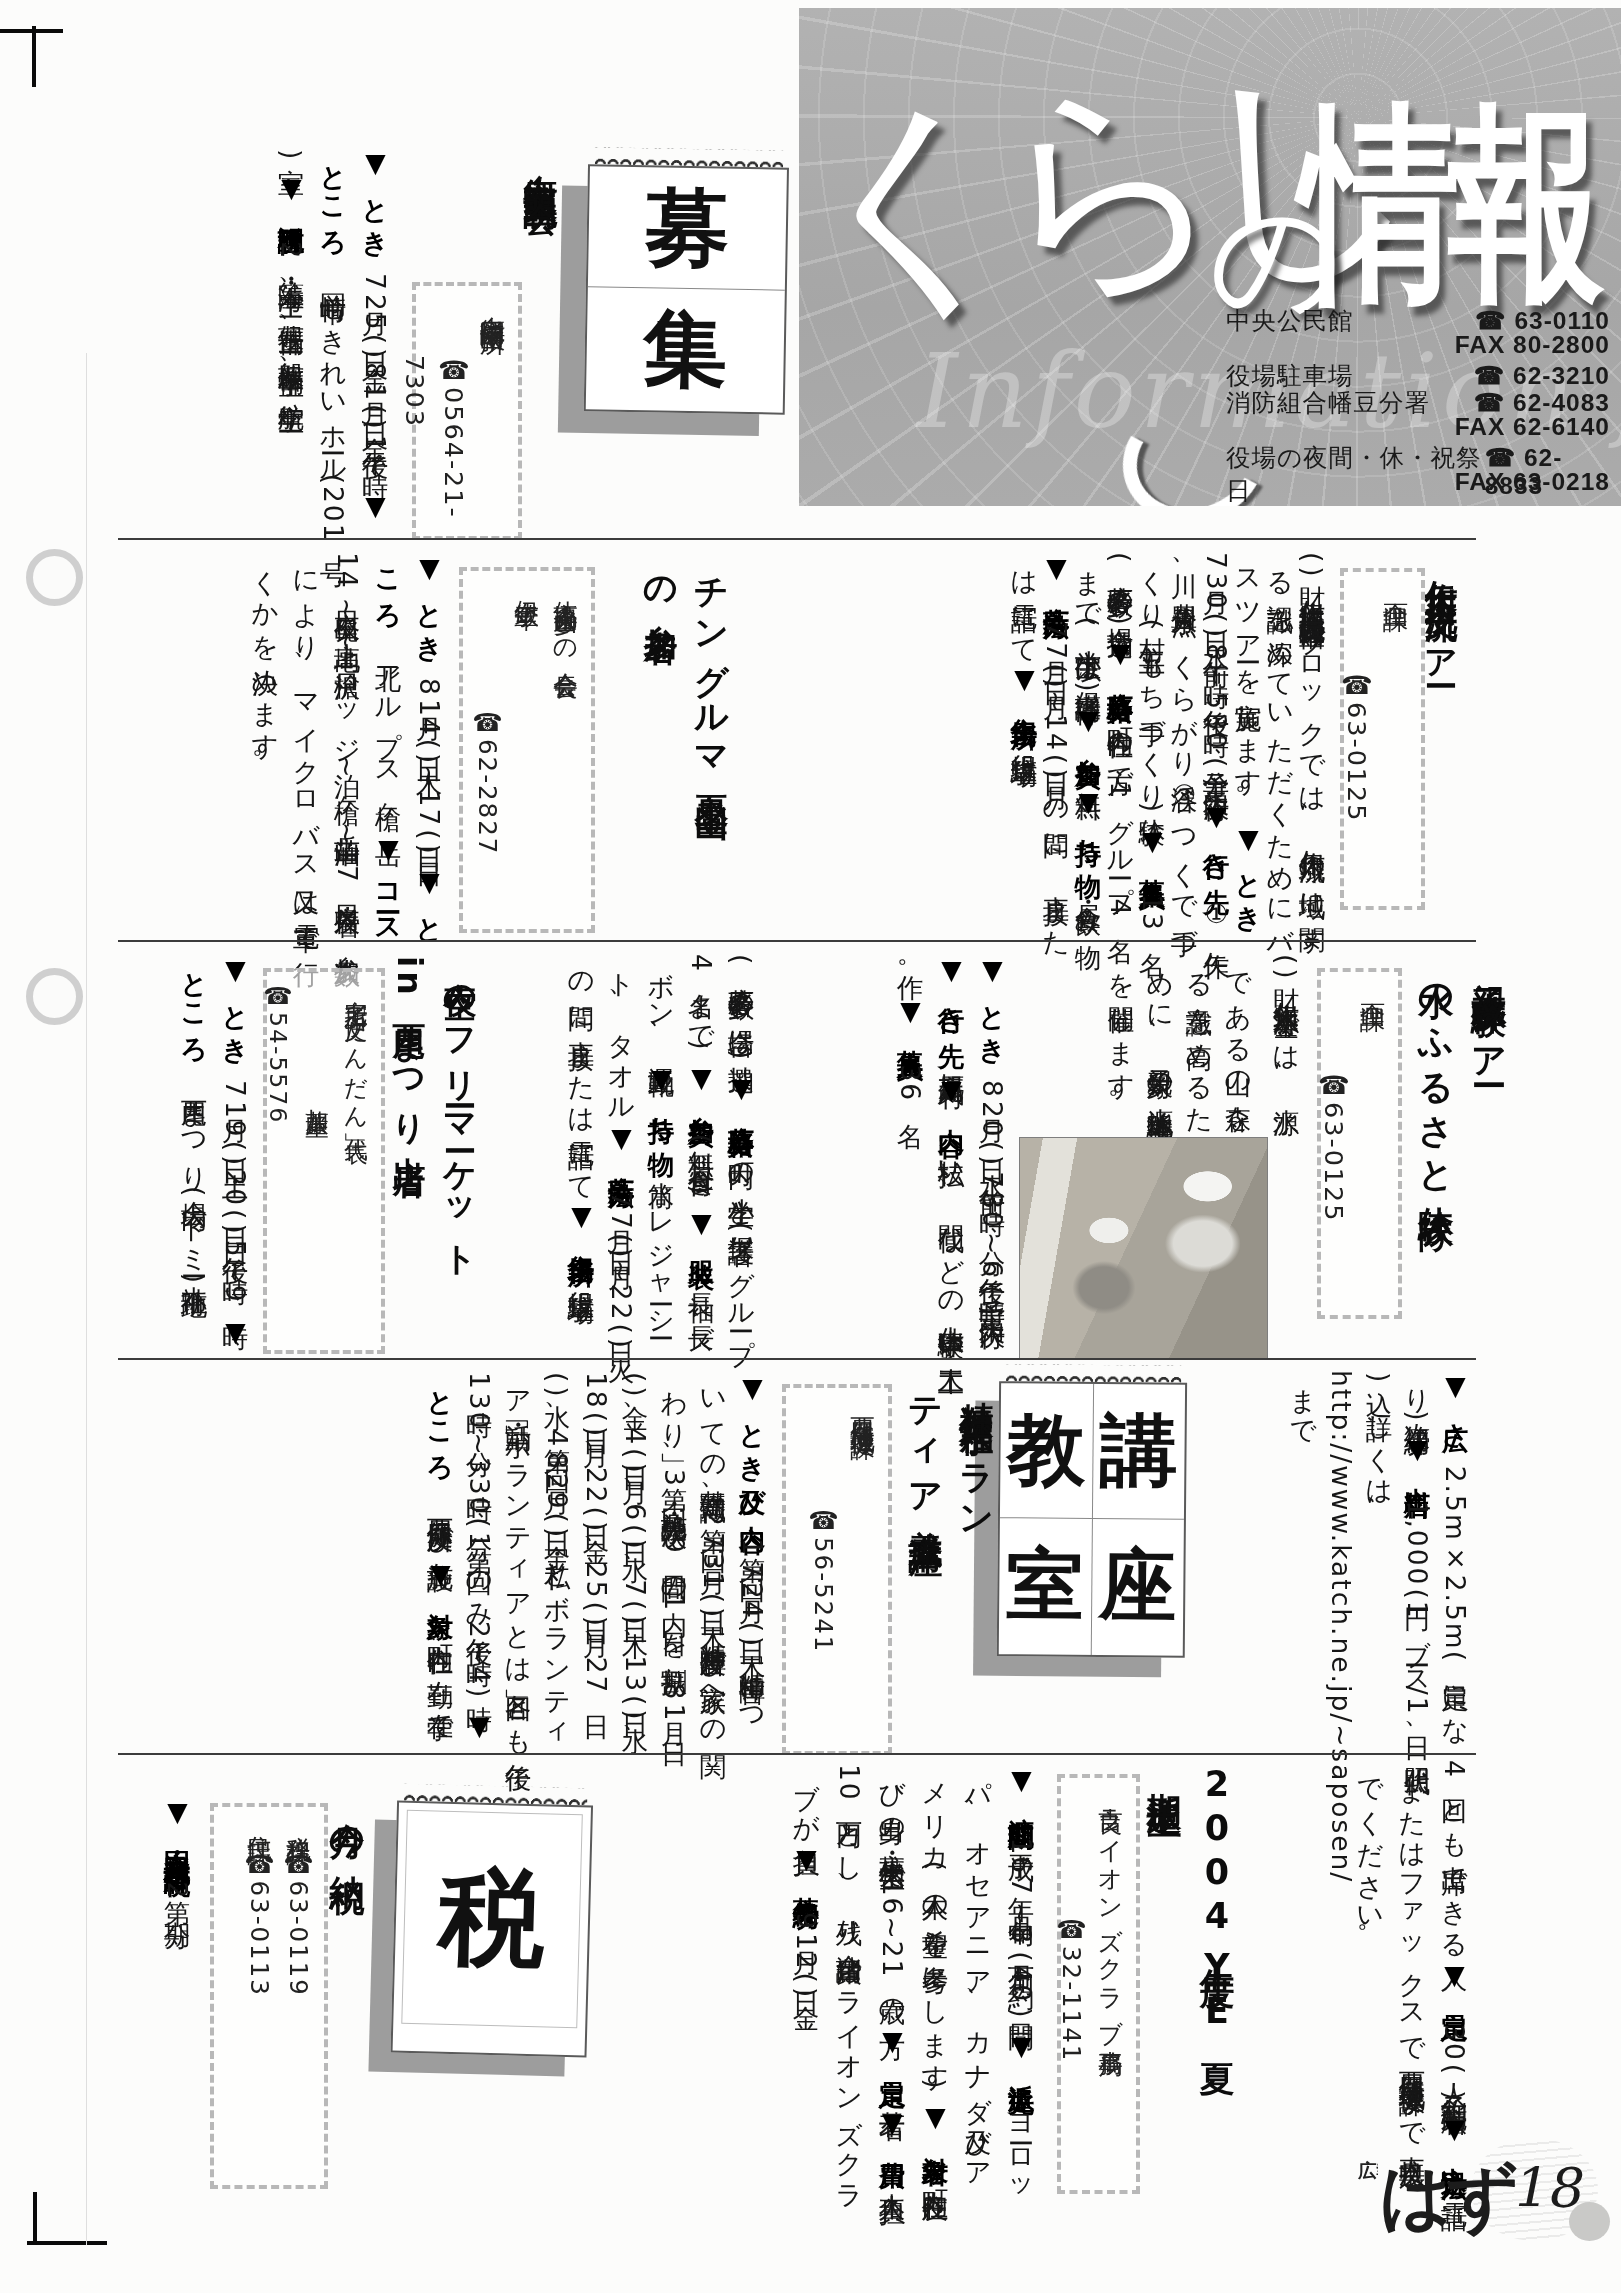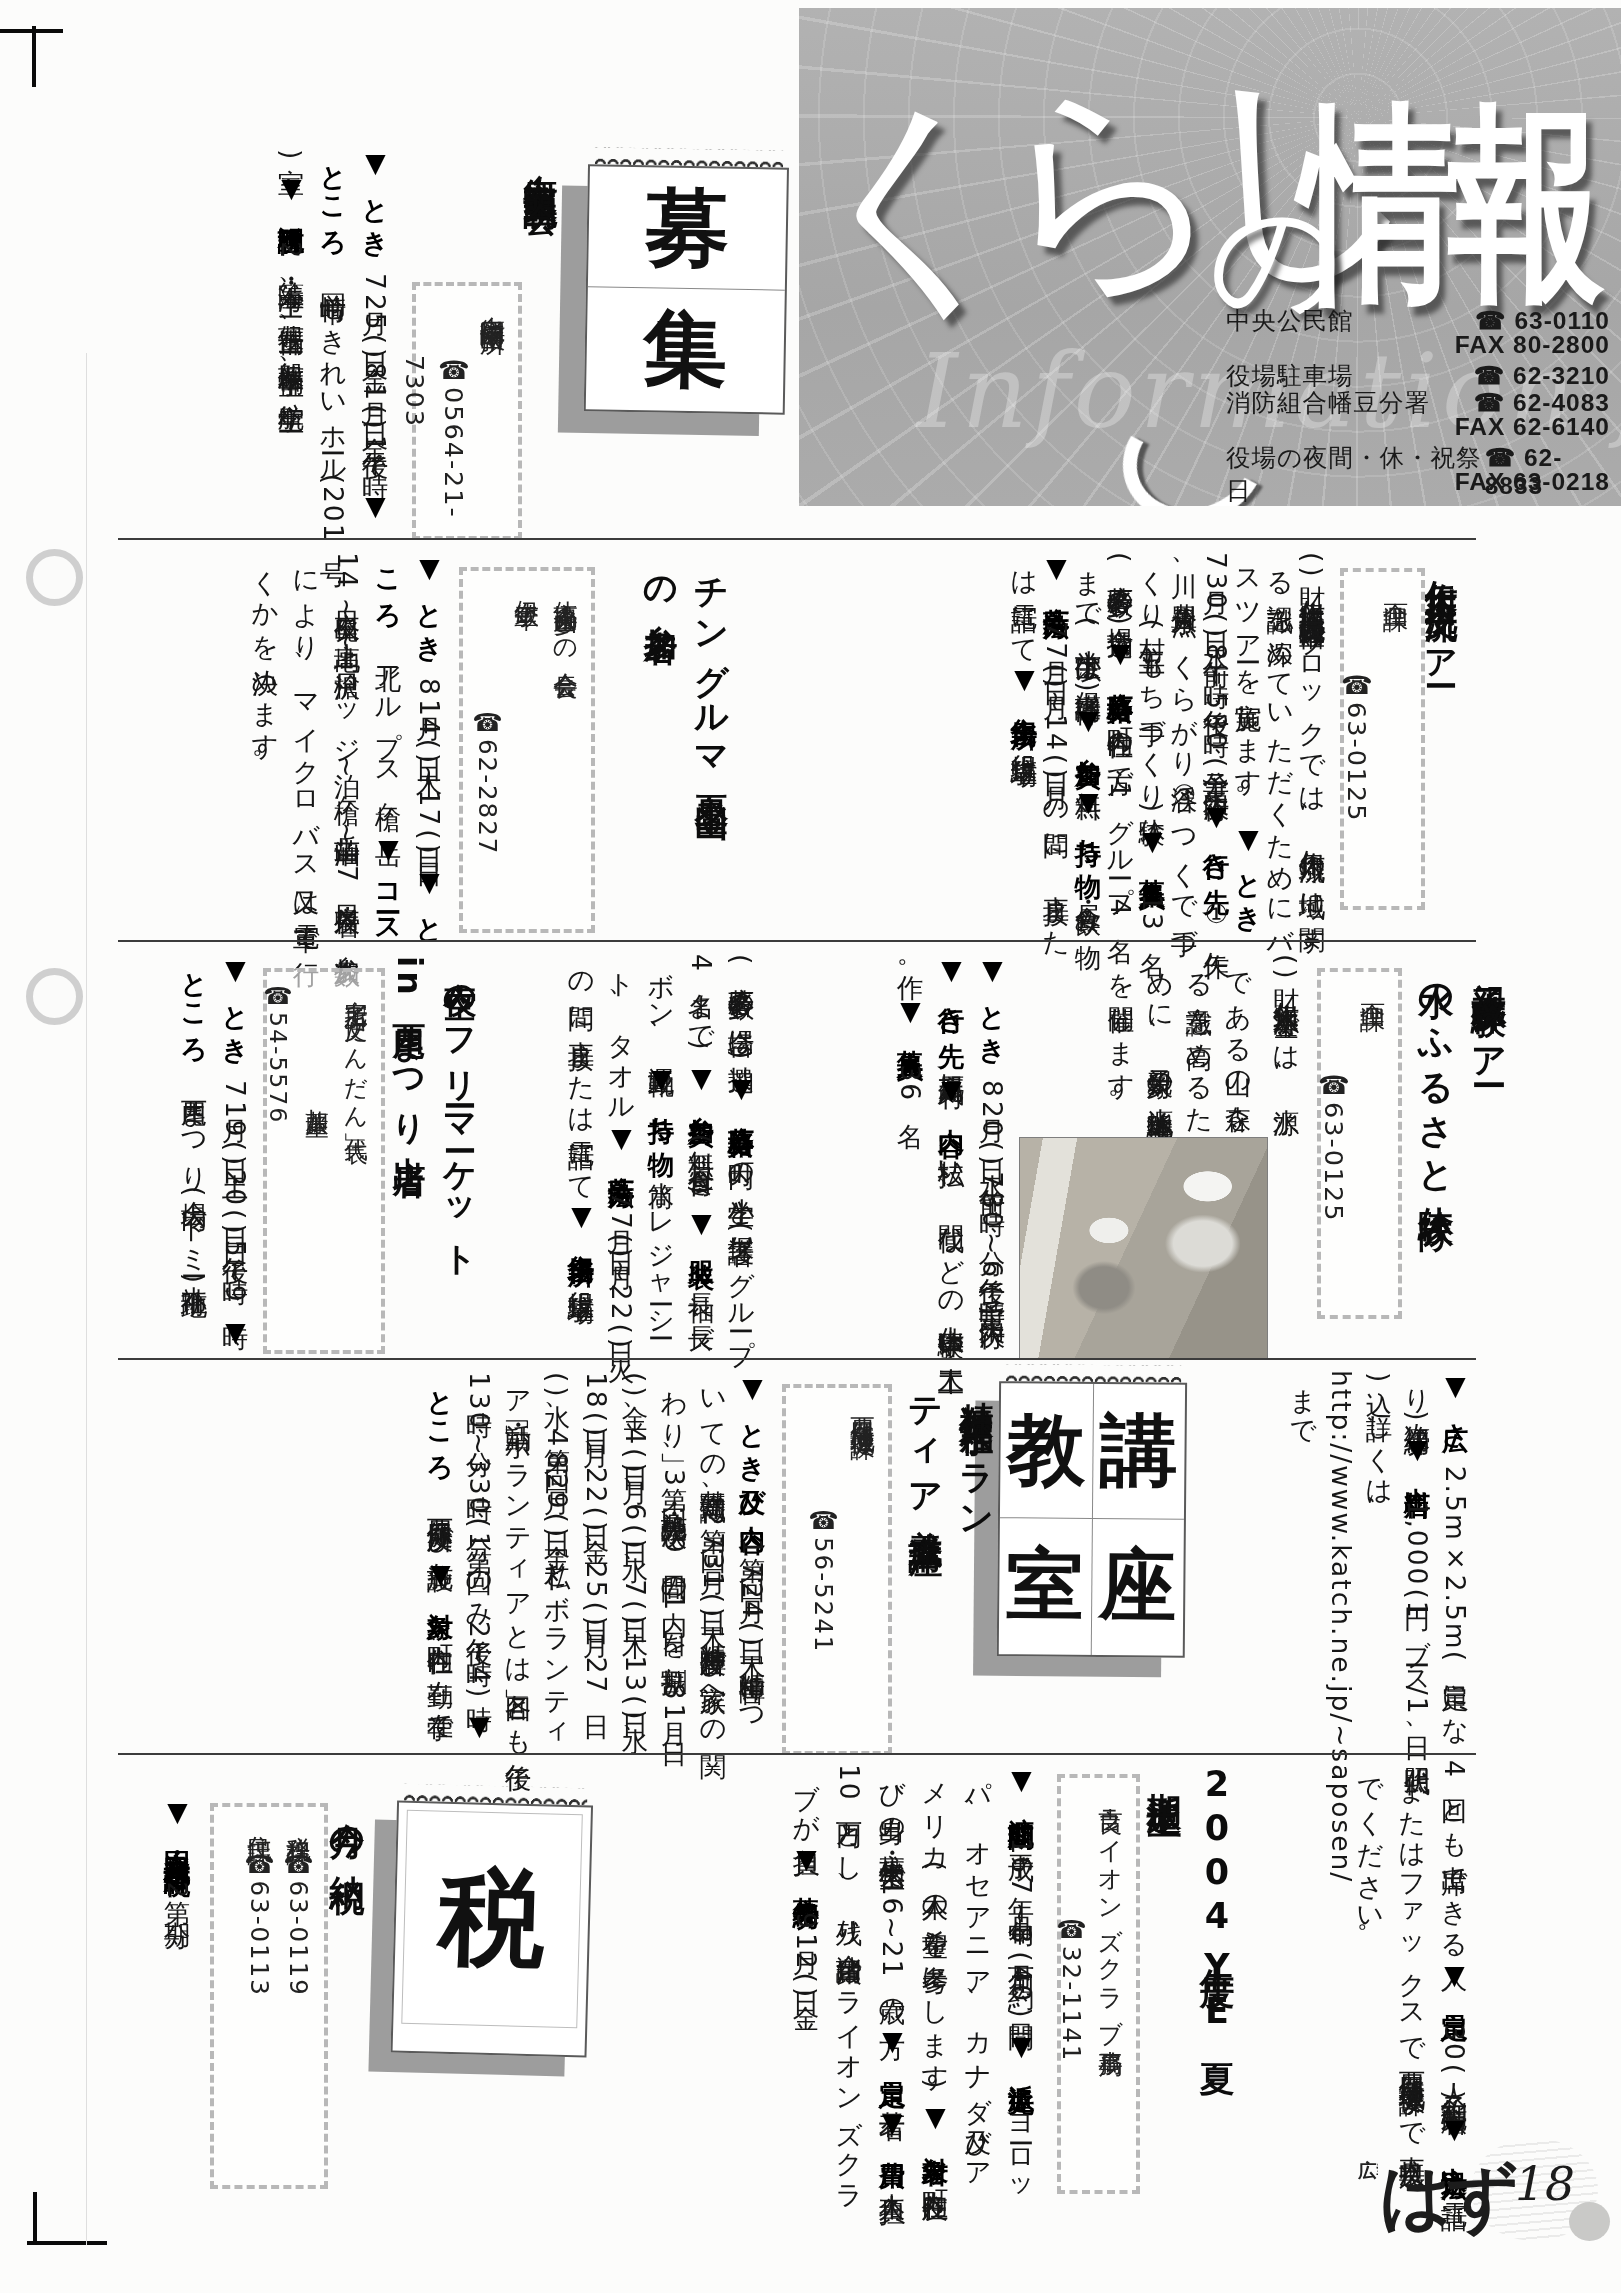--- a/index.html
+++ b/index.html
@@ -65,21 +65,21 @@
        linear-gradient(115deg,#b7b2a7 0 45%,#a8a49a 45% 72%,#979389 72%);}
   .flogo{position:absolute;left:1358px;top:2148px;width:250px;height:113px;}
   .fcirc{position:absolute;left:113px;top:-9.8px;width:127px;height:103px;border-radius:50%;
      background:repeating-linear-gradient(-5deg,rgba(160,160,160,.35) 0 2px,rgba(0,0,0,0) 2px 7.8px);
      opacity:.55;}
   .fdot{position:absolute;left:211px;top:54px;width:41px;height:39px;border-radius:50%;background:#c9c9c7;}
   .fsmall{position:absolute;left:0;top:9.8px;font-size:18.6px;font-weight:bold;color:#222;}
   .fhazu{position:absolute;left:21.6px;top:2px;font-family:"DejaVu Serif",serif;font-weight:bold;
      font-size:71px;color:#1c1c1c;letter-spacing:-5.9px;}
   .fpage{position:absolute;left:157px;top:7.8px;font-family:"DejaVu Serif",serif;font-style:italic;
-     font-size:47px;color:#1c1c1c;}
+     font-size:55px;color:#1c1c1c;}
 </style>
 </head>
 <body>
 
 <div class="page">
 
   <div class="mark" style="left:0;top:29px;width:63px;height:3.9px;"></div>
   <div class="mark" style="left:32px;top:25.5px;width:3.9px;height:61px;"></div>
   <div class="mark" style="left:27.4px;top:2241px;width:80px;height:3.9px;"></div>
   <div class="mark" style="left:33px;top:2192px;width:3.9px;height:53px;"></div>

